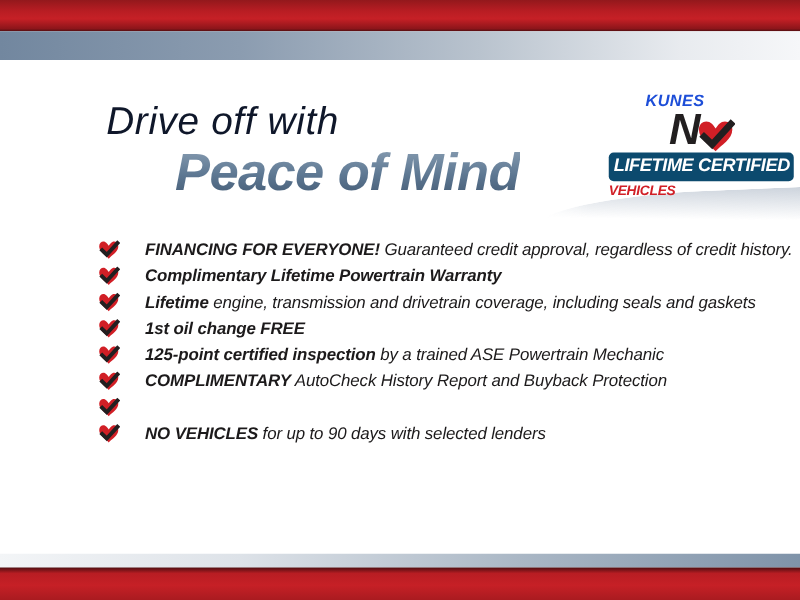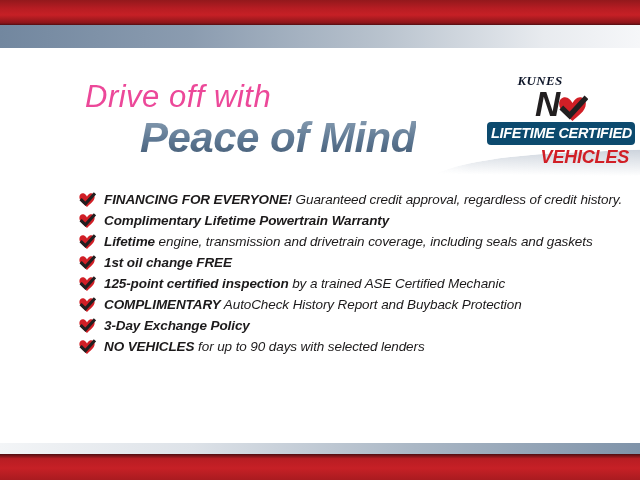--- a/index.html
+++ b/index.html
@@ -32,62 +32,62 @@
     position:absolute; left:427px; top:154px; width:216px; height:26px;
     background:linear-gradient(183deg, #ccd3dc 0%, rgba(255,255,255,0) 72%);
     border-top-left-radius:140px 24px;
     transform:rotate(-2.4deg);
     -webkit-mask-image:linear-gradient(90deg, transparent 0, #000 20%);
     mask-image:linear-gradient(90deg, transparent 0, #000 20%);
   }
   
   .headline { position:absolute; left:85px; top:80px; font-style:italic; }
   .headline .l1 {
-    font-size:31px; color:#ec4899; letter-spacing:.5px; line-height:34px; font-weight:400;
+    font-size:31px; color:#0f172a; letter-spacing:.5px; line-height:34px; font-weight:400;
   }
   .headline .l2 {
     margin-left:55px; margin-top:2px;
     font-size:42px; font-weight:bold; letter-spacing:-.5px; line-height:44px;
     color:#546e88;
     text-align:center;
   }
   @supports (-webkit-background-clip:text) {
     .headline .l2 {
       background:linear-gradient(180deg,#8ba0b4 0%,#5d7792 55%,#425972 100%);
       -webkit-background-clip:text; background-clip:text; color:transparent;
     }
   }
   
   .logo { position:absolute; left:487px; top:74px; width:148px; text-align:center; font-style:italic; }
   .logo .kunes {
-    font-weight:bold; font-size:13px; color:#0f172a; letter-spacing:.3px;
-    margin-right:42px; line-height:14px;font-family:Liberation Serif, serif;
+    font-weight:bold; font-size:13px; color:#1d4ed8; letter-spacing:.3px;
+    margin-right:42px; line-height:14px;
   }
   .logo .nofear {
     display:flex; align-items:flex-end; justify-content:center;
     font-weight:bold; font-size:35px; line-height:32px; letter-spacing:-1.5px; color:#221f20;
     white-space:nowrap;
   }
   .logo .nofear .mark { position:relative; top:3px; margin:0 -1px 0 -2px; }
   .logo .badge {
     margin-top:2px; background:#0c4a6e; color:#ffffff; border-radius:4px;
     font-weight:bold; font-size:14.5px; line-height:23px; letter-spacing:-.3px;
     padding:0 4px; white-space:nowrap;
   }
   .logo .vehicles {
-    margin-top:2px; text-align:right; font-weight:bold; font-size:18px;
+    margin-top:2px; text-align:left; font-weight:bold; font-size:11px;
     color:#d11f26; letter-spacing:-.2px; padding-right:6px;
   }
   
   .benefits { position:absolute; left:78px; top:189px; width:530px; font-style:italic; }
   .benefit { display:flex; align-items:flex-start; min-height:21px; }
   .benefit .check { flex:0 0 18px; margin-top:3px; }
   .benefit .txt {
     font-size:13.5px; line-height:21px; color:#1c1a1b; letter-spacing:-.1px;
-    margin-left:8px; white-space:nowrap;
+    margin-left:20px; white-space:nowrap;
   }
   .benefit .b { font-weight:bold; }
   .benefit .sep { color:#9aa0a6; font-weight:400; }
   .benefit .sub { font-weight:400; line-height:15px; margin-top:-3px; padding-bottom:4px; }
   svg.heartcheck { display:block; }
 </style>
 </head>
 <body>
 
 <div class="bar bar-red-top"></div>
@@ -170,21 +170,21 @@
   </div>
 
   <div class="benefit">
     <span class="check">
       <svg class="heartcheck" width="18" height="16" viewBox="0 0 24 22">
         <path d="M12 20.5 C8.5 16.5 1.5 13 1.5 6.8 C1.5 2.6 5.2 .8 8 2.1 C9.8 3 11 4.6 12 6.2 C13 4.6 14.2 3 16 2.1 C18.8 .8 22.5 2.6 22.5 6.8 C22.5 13 15.5 16.5 12 20.5 Z" fill="#d11f26"></path>
         <path d="M3.2 9.8 L9.8 16.2 L23 1.8" fill="none" stroke="#221f20" stroke-width="4.4"></path>
       </svg>
     </span>
     <div class="txt">
-      <span class="b bold">125-point certified inspection</span><span class="rest"> by a trained ASE Certified Mechanic</span>
+      <span class="b bold">125-point certified inspection</span><span class="rest"> by a trained ASE Powertrain Mechanic</span>
       
     </div>
   </div>
 
   <div class="benefit">
     <span class="check">
       <svg class="heartcheck" width="18" height="16" viewBox="0 0 24 22">
         <path d="M12 20.5 C8.5 16.5 1.5 13 1.5 6.8 C1.5 2.6 5.2 .8 8 2.1 C9.8 3 11 4.6 12 6.2 C13 4.6 14.2 3 16 2.1 C18.8 .8 22.5 2.6 22.5 6.8 C22.5 13 15.5 16.5 12 20.5 Z" fill="#d11f26"></path>
         <path d="M3.2 9.8 L9.8 16.2 L23 1.8" fill="none" stroke="#221f20" stroke-width="4.4"></path>
       </svg>
@@ -195,24 +195,20 @@
     </div>
   </div>
 
   <div class="benefit">
     <span class="check">
       <svg class="heartcheck" width="18" height="16" viewBox="0 0 24 22">
         <path d="M12 20.5 C8.5 16.5 1.5 13 1.5 6.8 C1.5 2.6 5.2 .8 8 2.1 C9.8 3 11 4.6 12 6.2 C13 4.6 14.2 3 16 2.1 C18.8 .8 22.5 2.6 22.5 6.8 C22.5 13 15.5 16.5 12 20.5 Z" fill="#d11f26"></path>
         <path d="M3.2 9.8 L9.8 16.2 L23 1.8" fill="none" stroke="#221f20" stroke-width="4.4"></path>
       </svg>
     </span>
-    <div class="txt">
-      <span class="b bold">3-Day Exchange Policy</span>
-      
-    </div>
   </div>
 
   <div class="benefit">
     <span class="check">
       <svg class="heartcheck" width="18" height="16" viewBox="0 0 24 22">
         <path d="M12 20.5 C8.5 16.5 1.5 13 1.5 6.8 C1.5 2.6 5.2 .8 8 2.1 C9.8 3 11 4.6 12 6.2 C13 4.6 14.2 3 16 2.1 C18.8 .8 22.5 2.6 22.5 6.8 C22.5 13 15.5 16.5 12 20.5 Z" fill="#d11f26"></path>
         <path d="M3.2 9.8 L9.8 16.2 L23 1.8" fill="none" stroke="#221f20" stroke-width="4.4"></path>
       </svg>
     </span>
     <div class="txt">

